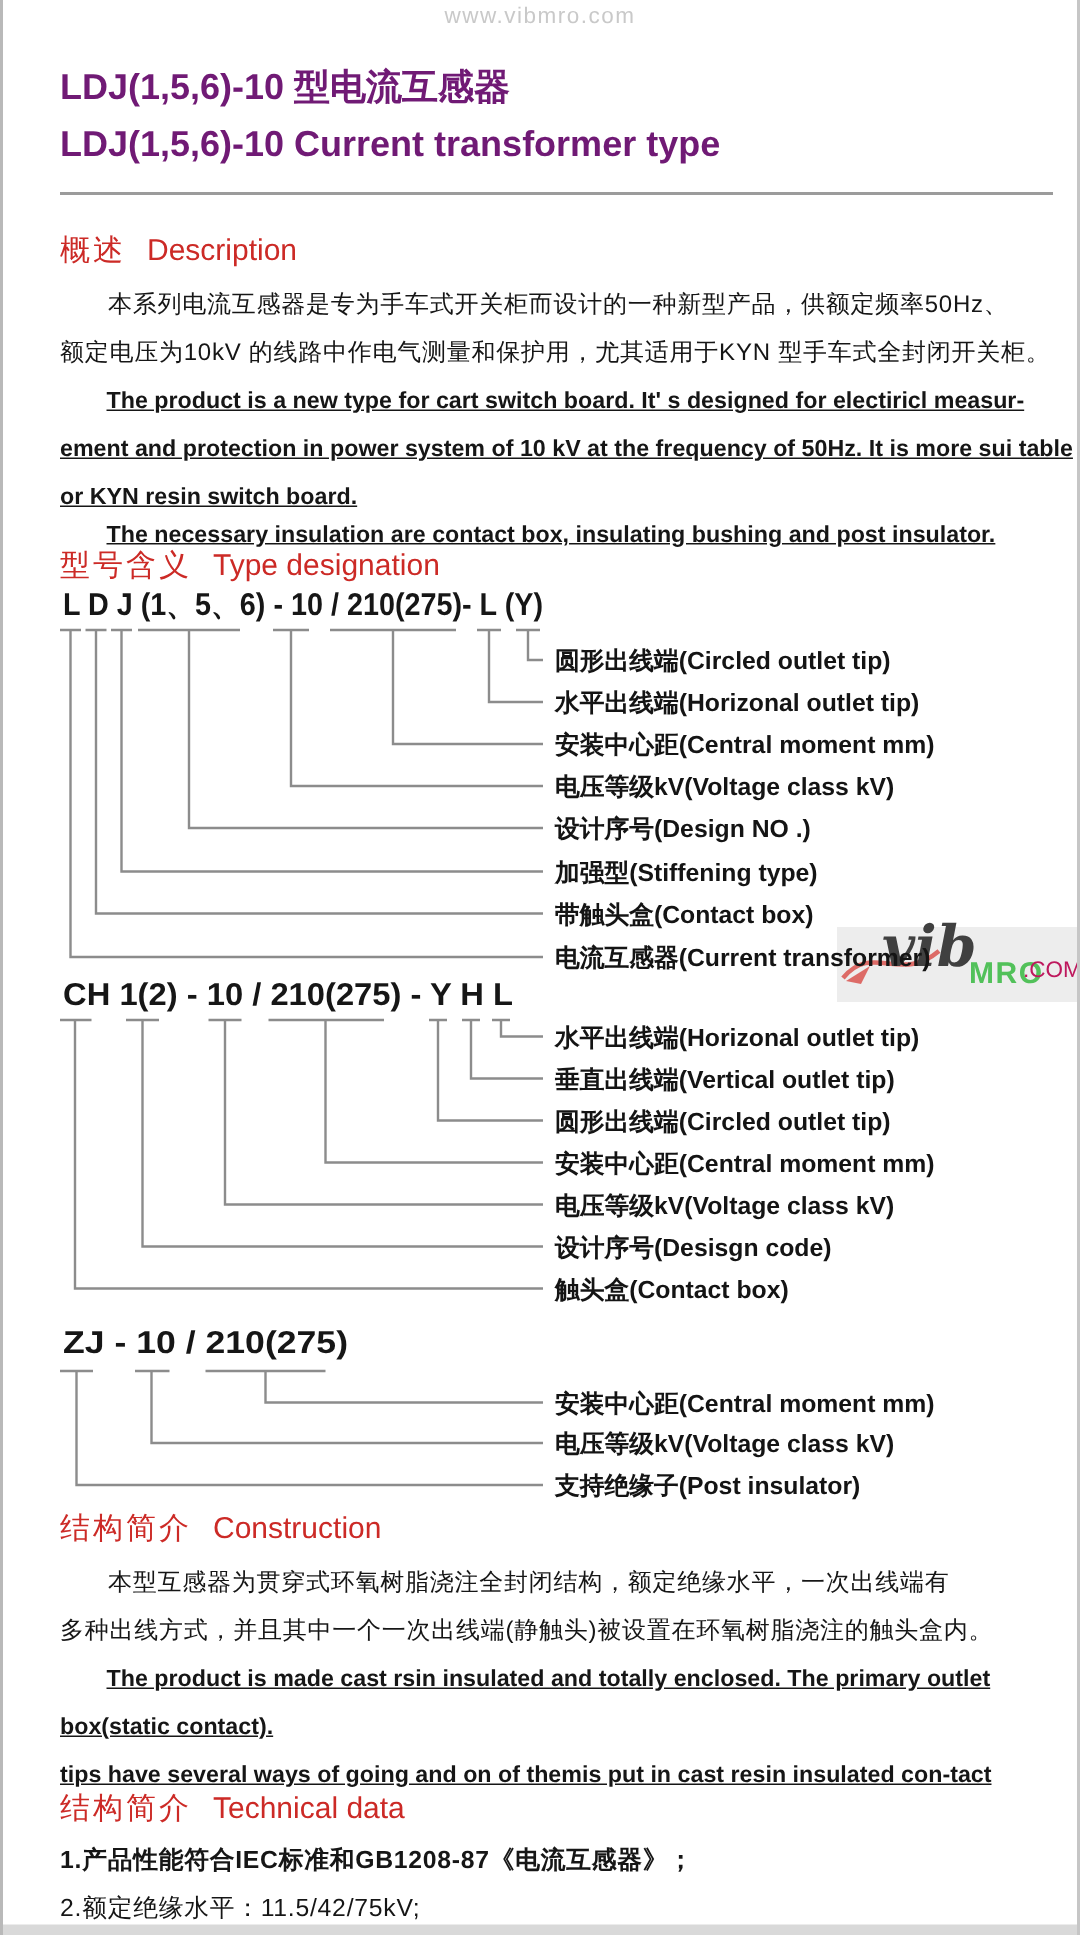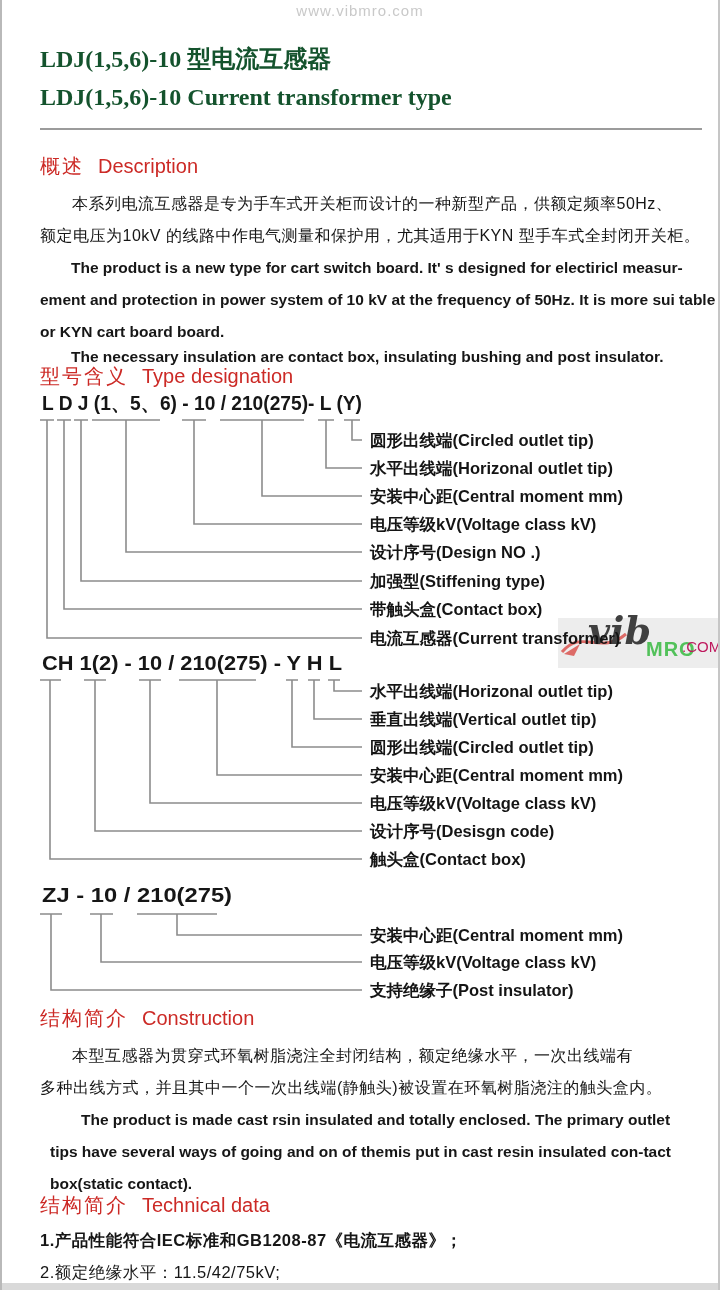--- a/index.html
+++ b/index.html
@@ -2,28 +2,28 @@
 <html><head>
 <meta charset="utf-8">
 <style>
   html,body{margin:0;padding:0;background:#e8e8e8;}
   .page{position:relative;width:720px;height:1290px;background:#ffffff;overflow:hidden;
         box-sizing:border-box;border-left:2px solid #b9b9b9;border-right:2px solid #c6c6c6;
         font-family:"Liberation Sans",sans-serif;color:#161616;}
   .bottom-band{position:absolute;left:0;right:0;bottom:0;height:7px;background:#d9d9d9;}
   .wm-top{position:absolute;top:2px;left:50%;transform:translateX(-50%);
           color:#c9c9c9;font-size:15px;letter-spacing:1px;}
-  .title{position:absolute;left:38px;top:40px;color:#14532d;font-weight:bold;
-         font-size:24px;line-height:38px;font-family:Liberation Serif, serif;}
+  .title{position:absolute;left:38px;top:40px;color:#701a75;font-weight:bold;
+         font-size:24px;line-height:38px;}
   .rule{position:absolute;left:38px;top:128px;width:662px;height:2px;background:#9b9b9b;}
   .sec-head{position:absolute;left:38px;color:#cc2a26;font-weight:normal;font-size:20px;white-space:nowrap;}
   .sec-head .zh{margin-right:14px;letter-spacing:2px;}
   .para{position:absolute;left:38px;width:662px;}
   .zh-line{font-size:16px;line-height:32px;letter-spacing:0.5px;white-space:nowrap;}
-  .en-line{font-size:15.5px;line-height:32px;font-weight:bold;white-space:nowrap;}
+  .en-line{font-size:15.5px;line-height:32px;font-weight:bold;white-space:nowrap;text-decoration:underline;}
   .indent{text-indent:2em;}
   svg.diagram{position:absolute;left:38px;overflow:visible;}
   .dline{fill:none;stroke:#8c8c8c;stroke-width:1.6;}
   .formula{font-family:"Liberation Sans",sans-serif;font-weight:bold;font-size:21px;fill:#161616;}
   .dlabel{font-family:"Liberation Sans",sans-serif;font-weight:bold;font-size:16.5px;fill:#141414;}
   .logo{position:absolute;left:556px;top:618px;width:164px;height:50px;background:#ededed;}
   .logo .vib{position:absolute;left:30px;top:-10px;font-family:"DejaVu Serif",serif;
              font-style:italic;font-weight:bold;font-size:38px;color:#404040;}
   .logo .mro{position:absolute;left:88px;top:20px;font-weight:bold;font-size:20px;
              color:#52c15a;letter-spacing:1px;}
@@ -47,21 +47,21 @@
   <div class="sec-head" style="top:153px;">
     <span class="zh">概述</span><span>Description</span>
   </div>
   <div class="para" style="top:188px;">
     <div class="zh-line indent">本系列电流互感器是专为手车式开关柜而设计的一种新型产品，供额定频率50Hz、</div>
     <div class="zh-line">额定电压为10kV 的线路中作电气测量和保护用，尤其适用于KYN 型手车式全封闭开关柜。</div>
   </div>
   <div class="para" style="top:252px;">
     <div class="en-line indent">The product is a new type for cart switch board. It' s designed for electiricl measur-</div>
     <div class="en-line">ement and protection in power system of 10 kV at the frequency of 50Hz. It is more sui table</div>
-    <div class="en-line">or KYN cart board board.</div>
+    <div class="en-line">or KYN resin switch board.</div>
   </div>
   <div class="para" style="top:341px;">
     <div class="en-line indent">The necessary insulation are contact box, insulating bushing and post insulator.</div>
   </div>
 
   <div class="sec-head" style="top:363px;">
     <span class="zh">型号含义</span><span>Type designation</span>
   </div>
 
   <div class="logo">
@@ -125,24 +125,24 @@
     <text x="330" y="118" class="dlabel">支持绝缘子(Post insulator)</text>
   </svg>
 
   <div class="sec-head" style="top:1005px;">
     <span class="zh">结构简介</span><span>Construction</span>
   </div>
   <div class="para" style="top:1040px;">
     <div class="zh-line indent">本型互感器为贯穿式环氧树脂浇注全封闭结构，额定绝缘水平，一次出线端有</div>
     <div class="zh-line">多种出线方式，并且其中一个一次出线端(静触头)被设置在环氧树脂浇注的触头盒内。</div>
   </div>
-  <div class="para" style="top:1104px;margin-left:10px;">
+  <div class="para" style="top:1104px;">
     <div class="en-line indent">The product is made cast rsin insulated and totally enclosed. The primary outlet</div>
+    <div class="en-line">box(static contact).</div>
     <div class="en-line">tips have several ways of going and on of themis put in cast resin insulated con-tact</div>
-    <div class="en-line">box(static contact).</div>
   </div>
 
   <div class="sec-head" style="top:1192px;">
     <span class="zh">结构简介</span><span>Technical data</span>
   </div>
   <div class="para" style="top:1224px;">
     <div class="zh-line" style="font-weight:bold;font-size:16.5px;">1.产品性能符合IEC标准和GB1208-87《电流互感器》；</div>
     <div class="zh-line" style="font-weight:normal;font-size:16.5px;">2.额定绝缘水平：11.5/42/75kV;</div>
   </div>
 

